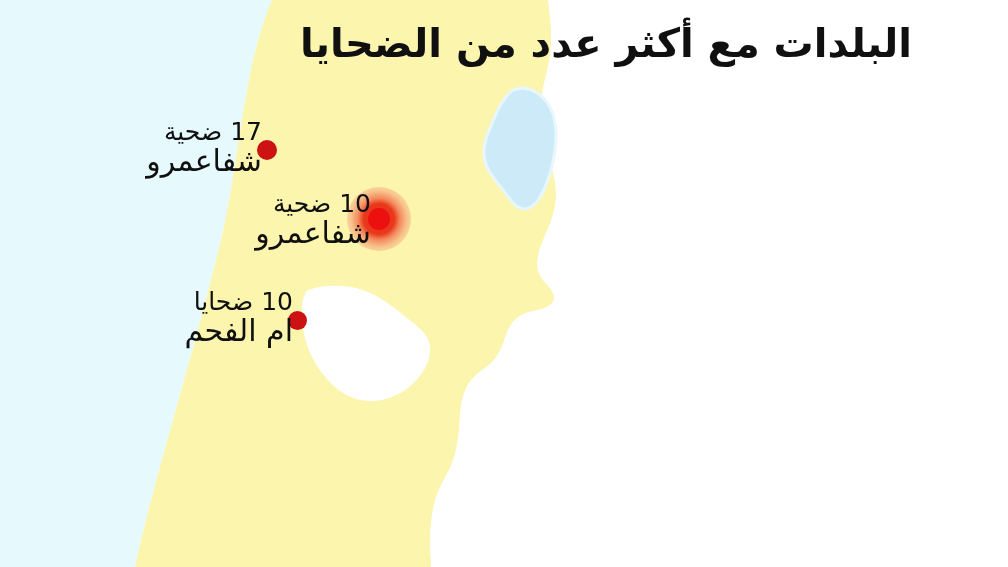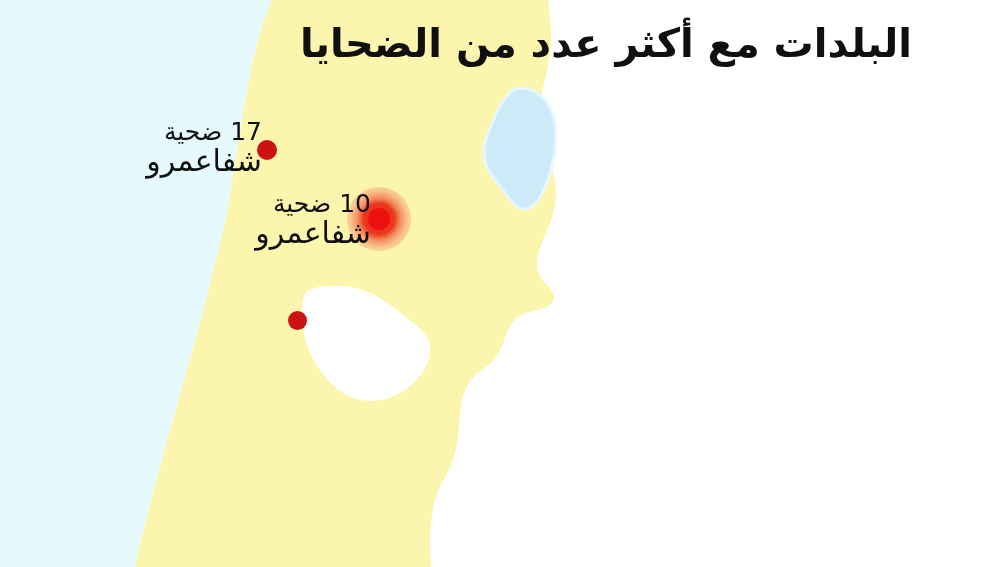--- a/index.html
+++ b/index.html
@@ -216,14 +216,18 @@
   </div>
 
   <div class="marker-glow-halo" style="left:347px; top:187px; width:64px; height:64px;"></div>
   <div class="marker-glow-core" style="left:368px; top:208px; width:22px; height:22px;"></div>
   <div class="city-label" style="right:637px; top:190px;">
     <span class="count-line">10 ضحية</span>
     <span class="name-line">شفاعمرو</span>
   </div>
 
   <div class="marker marker-plain" style="left:288px; top:311px; width:19px; height:19px;"></div>
+  <div class="city-label" style="right:715px; top:288px;">
+    <span class="count-line">10 ضحايا</span>
+    <span class="name-line">ام الفحم</span>
+  </div>
 
 </div>
 
 </body></html>

